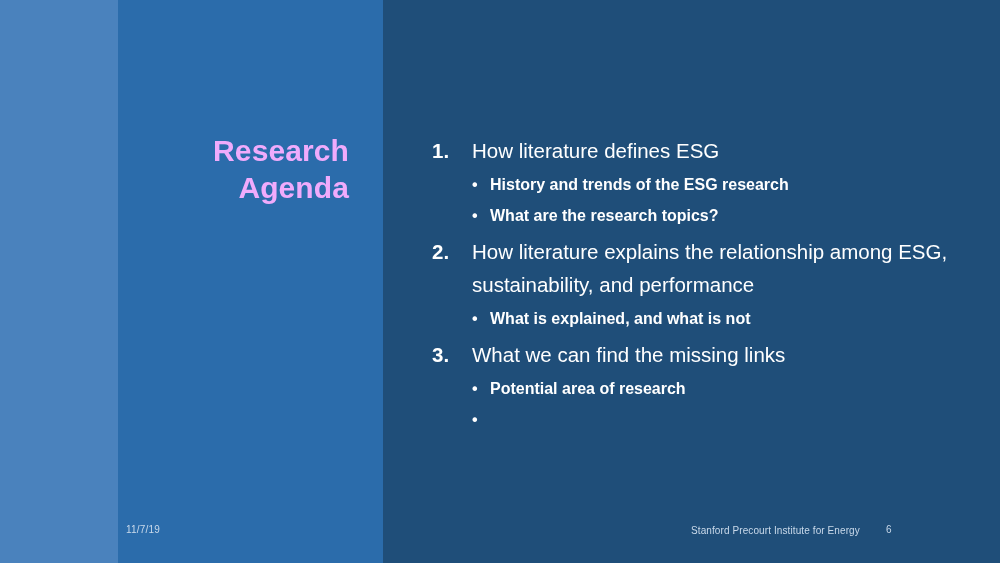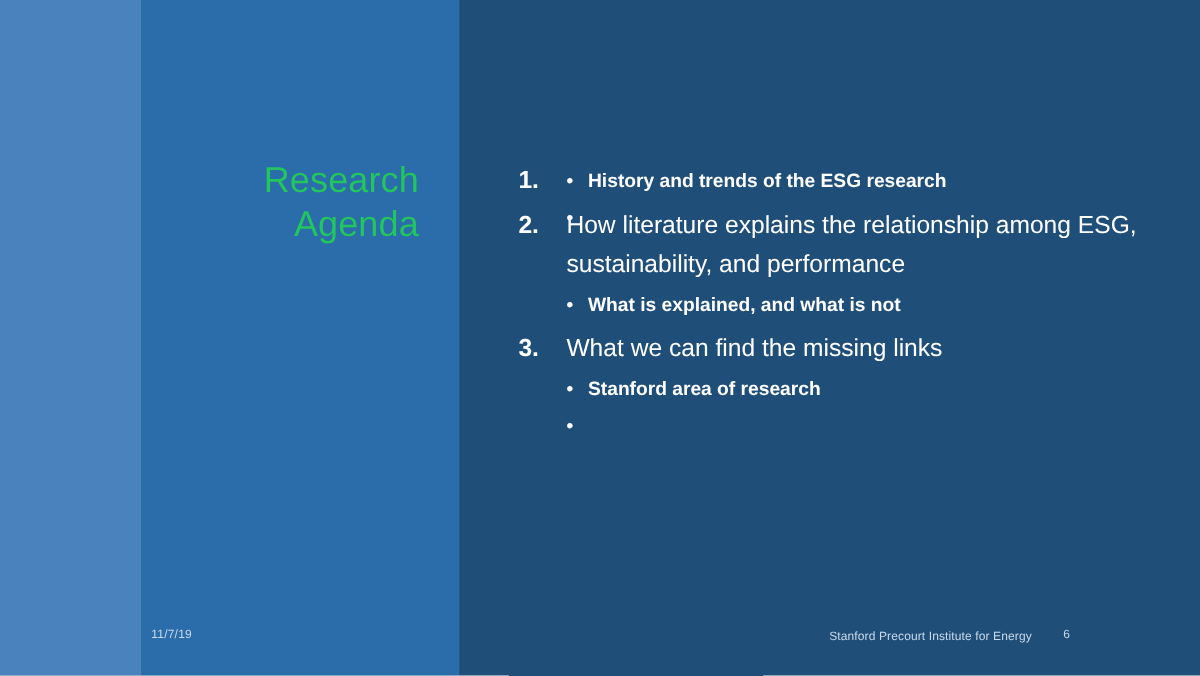--- a/index.html
+++ b/index.html
@@ -39,24 +39,24 @@
     background: #1f4e79;
   }
 
   
   .title-block {
     position: absolute;
     left: 128px;
     top: 132px;
     width: 221px;
     text-align: right;
-    color: #22c55e;
+    color: #f0abfc;
     font-size: 30px;
     line-height: 37px;
-    font-weight: 400;
+    font-weight: 700;
     letter-spacing: 0.1px;
     white-space: pre-line;
   }
 
   
   .content {
     position: absolute;
     left: 428px;
     top: 134px;
     width: 536px;
@@ -138,28 +138,30 @@
   <div class="band band-mid"></div>
   <div class="band band-right"></div>
 
   <div class="title-block">Research
 Agenda</div>
 
   <div class="content">
 
     <div class="item">
       <span class="item-num">1.</span>
+      <span class="item-text">How literature defines ESG</span>
     </div>
     <div class="sub-list">
       <div class="sub-item">
         <span class="sub-bullet">•</span>
         <span>History and trends of the ESG research</span>
       </div>
       <div class="sub-item">
         <span class="sub-bullet">•</span>
+        <span>What are the research topics?</span>
       </div>
     </div>
 
     <div class="item">
       <span class="item-num">2.</span>
       <span class="item-text">How literature explains the relationship among ESG, sustainability, and performance</span>
     </div>
     <div class="sub-list">
       <div class="sub-item">
         <span class="sub-bullet">•</span>
@@ -167,21 +169,21 @@
       </div>
     </div>
 
     <div class="item">
       <span class="item-num">3.</span>
       <span class="item-text">What we can find the missing links</span>
     </div>
     <div class="sub-list">
       <div class="sub-item">
         <span class="sub-bullet">•</span>
-        <span>Stanford area of research</span>
+        <span>Potential area of research</span>
       </div>
       <div class="sub-item">
         <span class="sub-bullet">•</span>
       </div>
     </div>
 
   </div>
 
   <div class="footer-date">11/7/19</div>
   <div class="footer-org">Stanford Precourt Institute for Energy</div>

